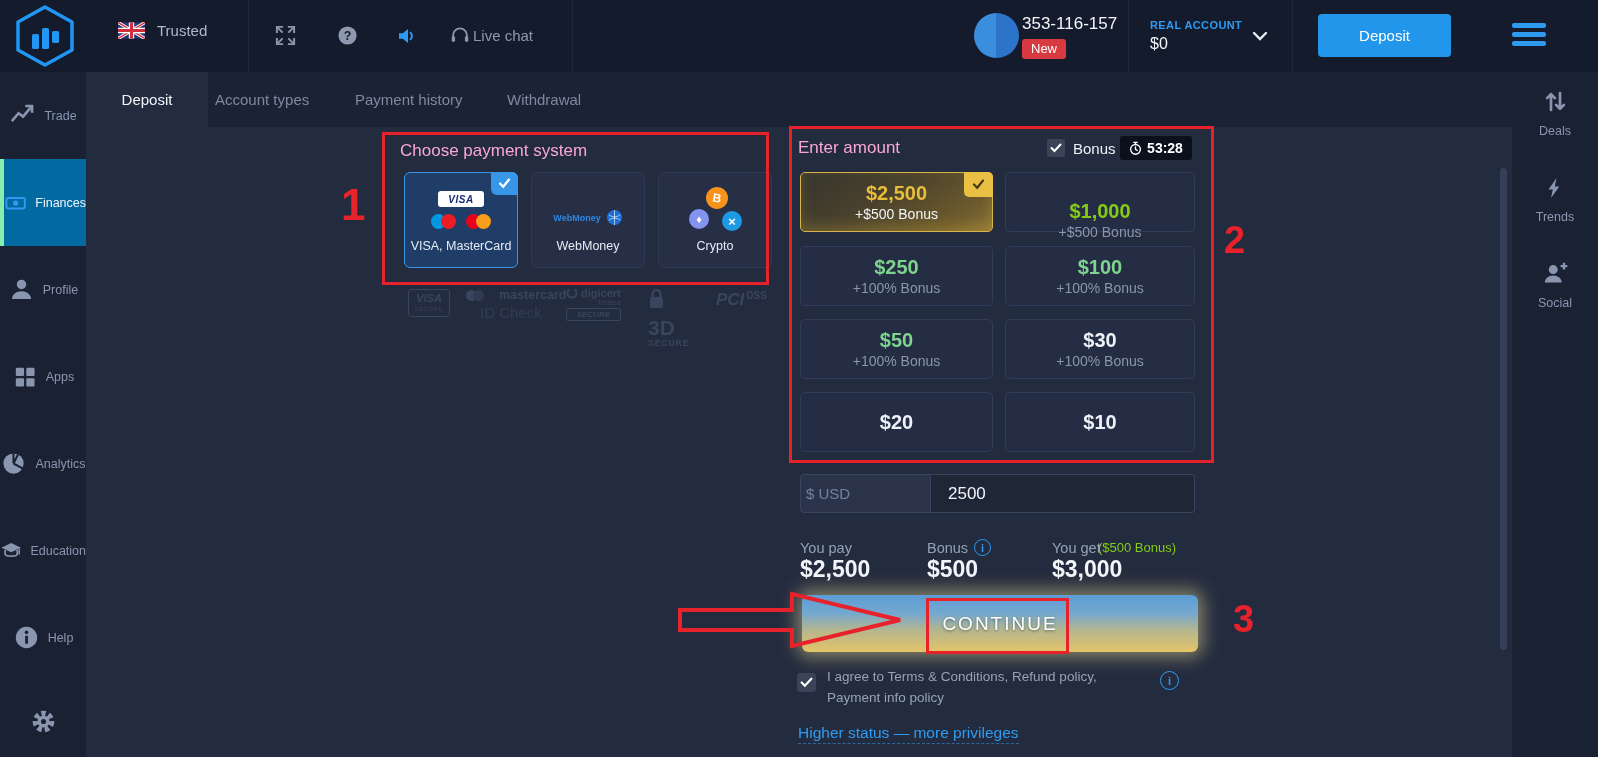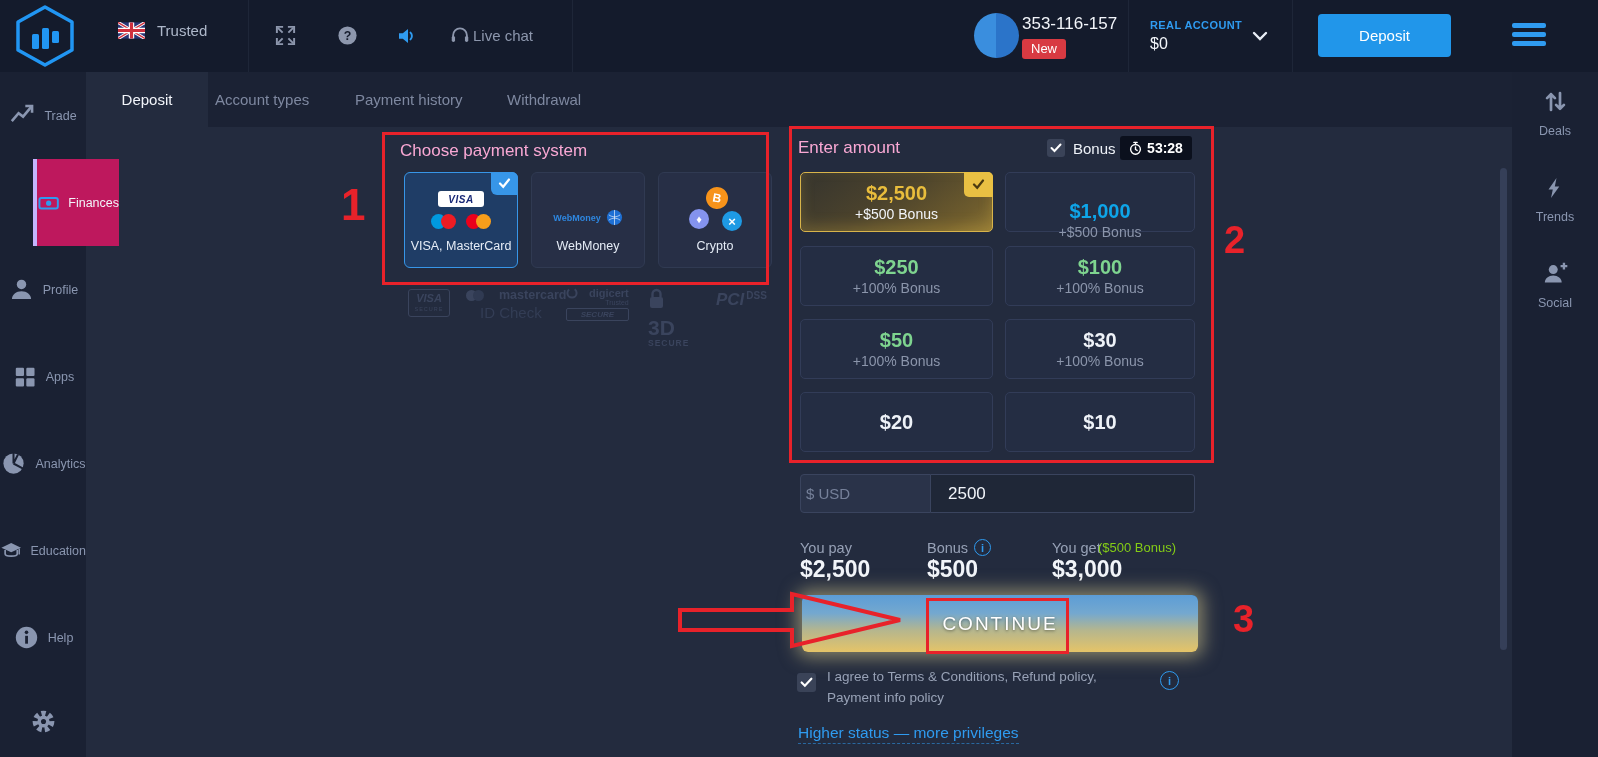--- a/index.html
+++ b/index.html
@@ -32,21 +32,21 @@
   border-radius:4px; color:#fff; font-size:15px; font-family:inherit; cursor:pointer; display:flex; align-items:center; justify-content:center; }
 .burger { position:absolute; left:1512px; top:23px; width:34px; cursor:pointer; }
 .burger div { height:4.5px; background:#2f9bf0; border-radius:2px; margin-bottom:4.5px; }
 
 
 .sidebar-l { position:absolute; left:0; top:72px; width:86px; height:685px; background:#1a2133; z-index:4; }
 .sidebar-r { position:absolute; left:1512px; top:72px; width:86px; height:685px; background:#1a2133; z-index:4; }
 .side-item { position:absolute; left:0; width:86px; height:87px; display:flex; flex-direction:row; align-items:center;
   justify-content:center; gap:8px; color:#8a96b0; cursor:pointer; }
 .side-item .lbl { font-size:12.5px; color:#8a96b0; }
-.side-item.active { background:#be185d; border-left:4px solid #c4b5fd;margin-left:33px; }
+.side-item.active { background:#0369a1; border-left:4px solid #86efac; }
 .side-item.active .lbl { color:#f2f5fa; }
 .side-item.active svg { color:#2f9bf0; }
 .rside-item { position:absolute; left:0; width:86px; display:flex; flex-direction:column; align-items:center; gap:9px;
   color:#8a96b0; cursor:pointer; }
 .rside-item .lbl { font-size:12.5px; }
 
 
 .tabbar { position:absolute; left:86px; top:72px; width:1426px; height:55px; background:#1b2234; }
 .tab-active { position:absolute; left:0; top:0; width:122px; height:55px; background:#232b3e; display:flex;
   align-items:center; justify-content:center; color:#f2f5fa; font-size:15px; cursor:pointer; }
@@ -79,21 +79,21 @@
 .pci-badge { position:absolute; left:716px; top:290px; }
 
 
 .amt-btn { position:absolute; height:60px; background:#242d43; border:1px solid #323c58; border-radius:5px;
   display:flex; flex-direction:column; align-items:center; justify-content:center; gap:1px; cursor:pointer; }
 .amt-btn .amt { font-size:20px; font-weight:600; }
 .amt-btn .bon { font-size:14px; color:#8b95ab; }
 .amt-btn.sel { background:linear-gradient(145deg,#35342e 0%,#4c432c 45%,#6e5c2d 82%,#8a7334 100%);
   border:1px solid #d8b44a; box-shadow: inset 0 -5px 14px rgba(233,190,70,.22); }
 .amt-btn.sel .bon { color:#f2f5fa; }
-.c-gold { color:#e9bd3c; } .c-blue { color:#0ea5e9;margin-top:36px; } .c-green { color:#7ed48f; } .c-white { color:#eef2f8; }
+.c-gold { color:#e9bd3c; } .c-blue { color:#84cc16;margin-top:36px; } .c-green { color:#7ed48f; } .c-white { color:#eef2f8; }
 .gold-check { position:absolute; top:-1px; right:-1px; width:29px; height:25px; background:#e9c043;
   border-radius:0 5px 0 5px; display:flex; align-items:center; justify-content:center; }
 .chkbox { background:#3a4358; border-radius:3px; display:flex; align-items:center; justify-content:center; cursor:pointer; }
 .timer-badge { position:absolute; left:1120px; top:136px; width:72px; height:24px; background:#0b101d; border-radius:3px;
   display:flex; align-items:center; justify-content:center; gap:5px; color:#fff; }
 .timer-badge .t { font-size:14px; font-weight:bold; }
 
 .cur-box { position:absolute; left:800px; top:474px; width:131px; height:39px; background:#2a3349;
   border:1px solid #3a445e; border-radius:4px 0 0 4px; display:flex; align-items:center; padding-left:5px;
   color:#76819a; font-size:15px; cursor:pointer; }
@@ -349,21 +349,21 @@
       <div style="display:flex; align-items:center; gap:15px">
         <span style="display:inline-flex">
           <i style="width:11px;height:11px;border-radius:50%;background:#3a445d;display:block"></i>
           <i style="width:11px;height:11px;border-radius:50%;background:#303a52;display:block;margin-left:-4px"></i>
         </span>
         <span style="font-size:12.5px; font-weight:bold">mastercard</span>
       </div>
       <div style="font-size:15px; margin-top:2px; margin-left:14px; color:#333d55">ID Check</div>
     </div>
     <div class="dg-badge">
-      <div style="display:flex; align-items:flex-end; gap:11px">
+      <div style="display:flex; align-items:flex-end; gap:3px">
         <svg width="12" height="12" viewBox="0 0 12 12">
             <circle cx="6" cy="6" r="4.6" fill="none" stroke="#3a445d" stroke-width="2" stroke-dasharray="18 6"></circle>
           </svg>
         <span style="font-size:11px; font-weight:bold">digicert</span>
       </div>
       <div style="font-size:7px; text-align:right">Trusted</div>
       <div style="border:1px solid #3a445d; border-radius:2px; font-size:8px; font-weight:bold; font-style:italic; text-align:center; margin-top:2px; padding:1px 3px">SECURE</div>
     </div>
     <div class="td-badge">
       <svg width="17" height="26" viewBox="0 0 17 26">

